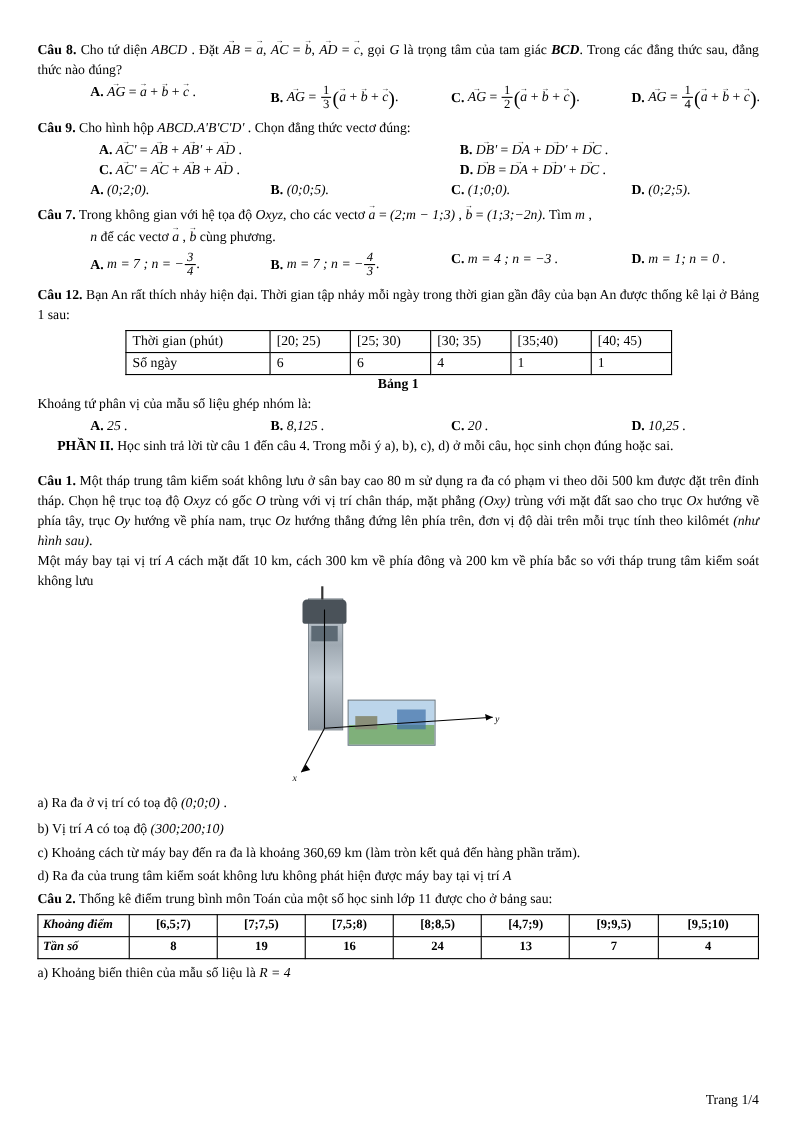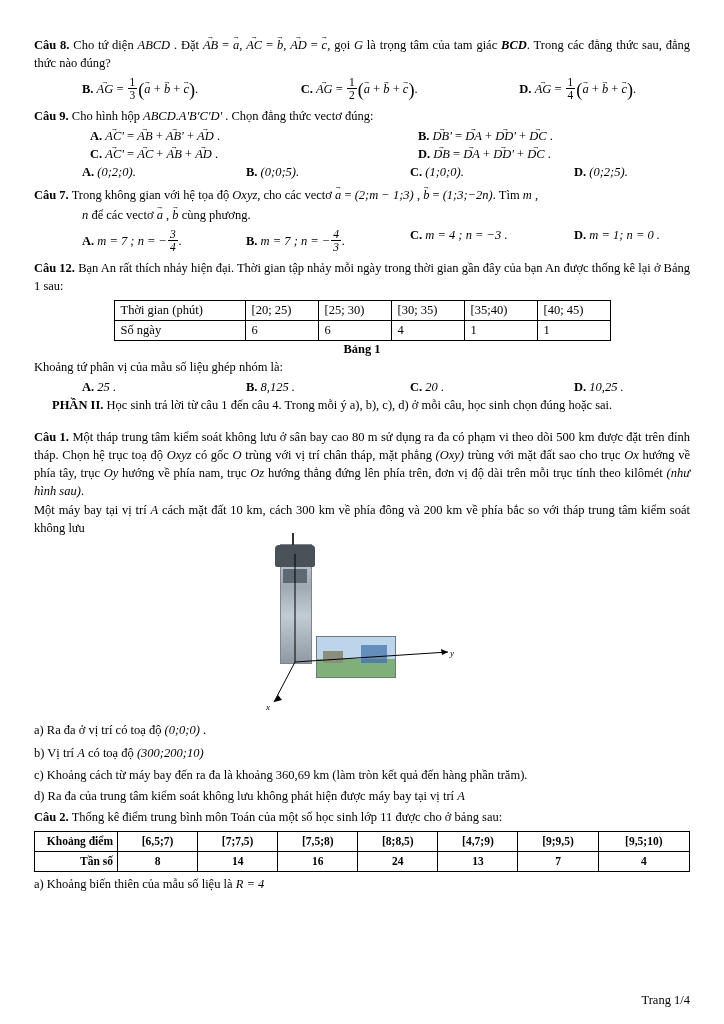--- a/index.html
+++ b/index.html
@@ -107,22 +107,23 @@
     width: 100%;
     margin: 4px 0 3px 0;
   }
   table.t2 td {
     border: 1px solid #000;
     padding: 2px 4px;
     text-align: center;
     height: 15px;
   }
   table.t2 td.first {
-    text-align: right;
+    text-align: left;
     width: 74px;
+    font-style: italic;
   }
 
   
   .figure {
     margin: 6px auto 4px auto;
     width: 220px;
     height: 172px;
     position: relative;
   }
   .tower {
@@ -206,20 +207,24 @@
 </head>
 <body>
 
 <div class="page">
 
   <p class="q">
     <b>Câu 8.</b>
     <span>Cho tứ diện </span><span class="math">ABCD</span><span> . Đặt </span><span class="nowrap"><span class="vecs">AB</span> = <span class="vecs">a</span>, <span class="vecs">AC</span> = <span class="vecs">b</span>, <span class="vecs">AD</span> = <span class="vecs">c</span></span><span>, gọi </span><span class="math">G</span><span> là trọng tâm của tam giác </span><span class="math b">BCD</span><span>. Trong các đẳng thức sau, đẳng thức nào đúng?</span>
   </p>
   <div class="opts indent">
+    <div class="opt">
+      <span class="lbl">A.</span>
+      <span class="nowrap"><span class="vecs">AG</span> = <span class="vecs">a</span> + <span class="vecs">b</span> + <span class="vecs">c</span> .</span>
+    </div>
     <div class="opt">
       <span class="lbl">B.</span>
       <span class="nowrap"><span class="vecs">AG</span> = <span class="frac"><span class="num">1</span><span class="den">3</span></span><span class="paren-big">(</span><span class="vecs">a</span> + <span class="vecs">b</span> + <span class="vecs">c</span><span class="paren-big">)</span>.</span>
     </div>
     <div class="opt">
       <span class="lbl">C.</span>
       <span class="nowrap"><span class="vecs">AG</span> = <span class="frac"><span class="num">1</span><span class="den">2</span></span><span class="paren-big">(</span><span class="vecs">a</span> + <span class="vecs">b</span> + <span class="vecs">c</span><span class="paren-big">)</span>.</span>
     </div>
     <div class="opt">
       <span class="lbl">D.</span>
@@ -397,21 +402,21 @@
       <td>[7;7,5)</td>
       <td>[7,5;8)</td>
       <td>[8;8,5)</td>
       <td>[4,7;9)</td>
       <td>[9;9,5)</td>
       <td>[9,5;10)</td>
     </tr>
     <tr>
       <td class="first">Tần số</td>
       <td>8</td>
-      <td>14</td>
+      <td>19</td>
       <td>16</td>
       <td>24</td>
       <td>13</td>
       <td>7</td>
       <td>4</td>
     </tr>
   </tbody>
     </table>
   <p style="margin-top:4px">
     <span>a) Khoảng biến thiên của mẫu số liệu là </span><span class="math">R = 4</span>

